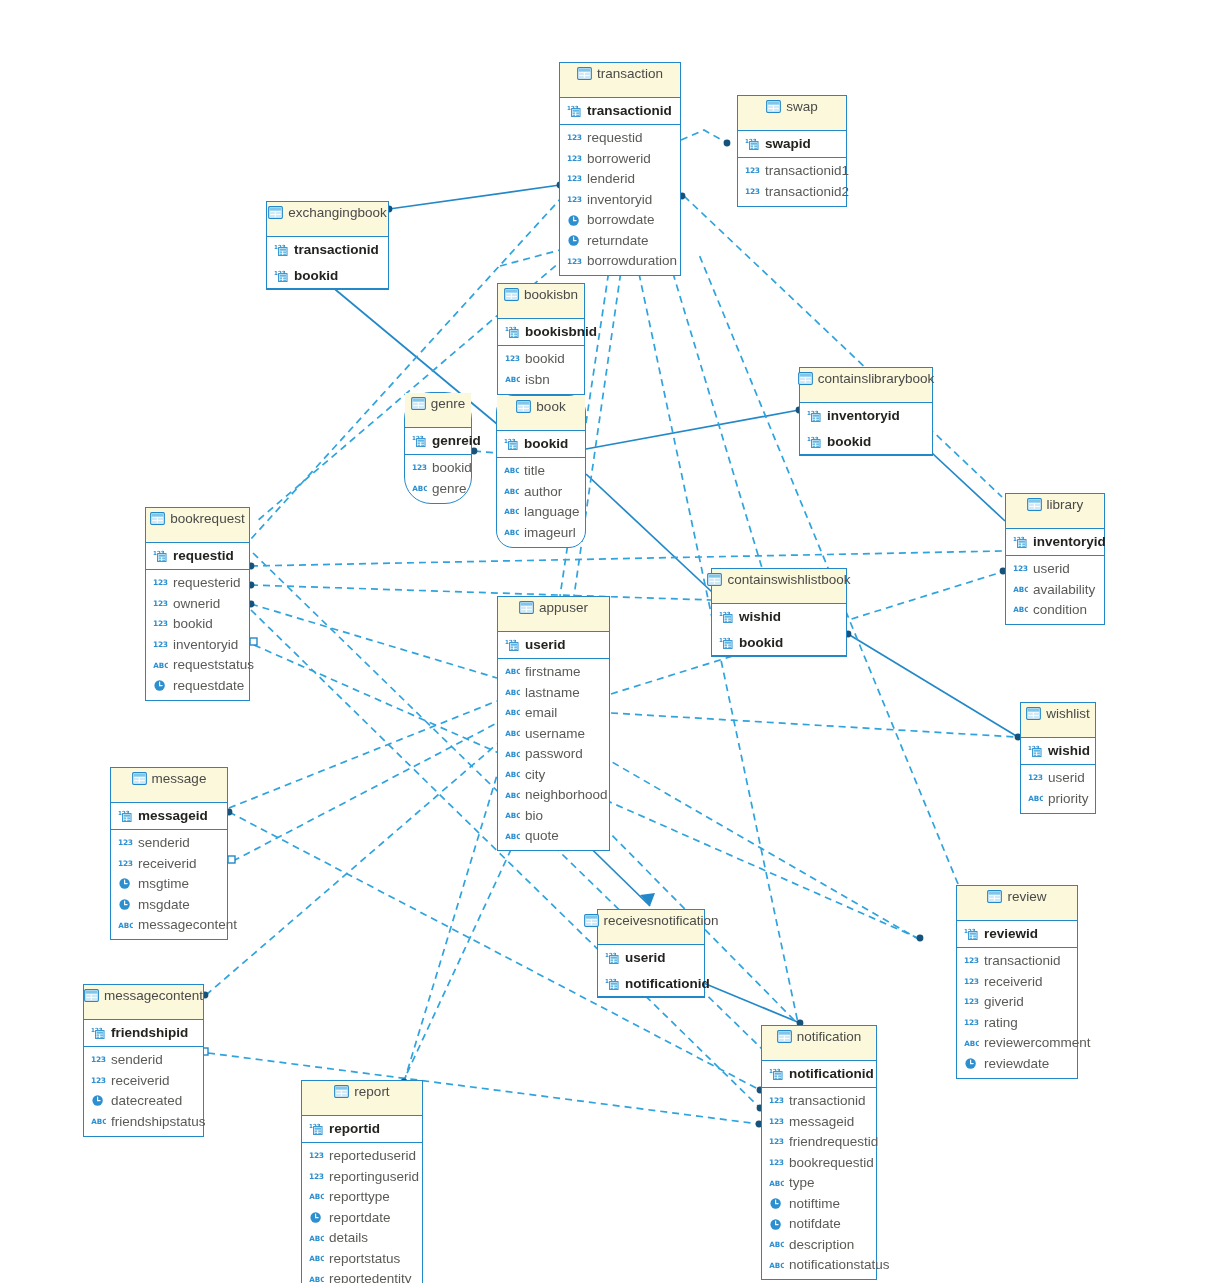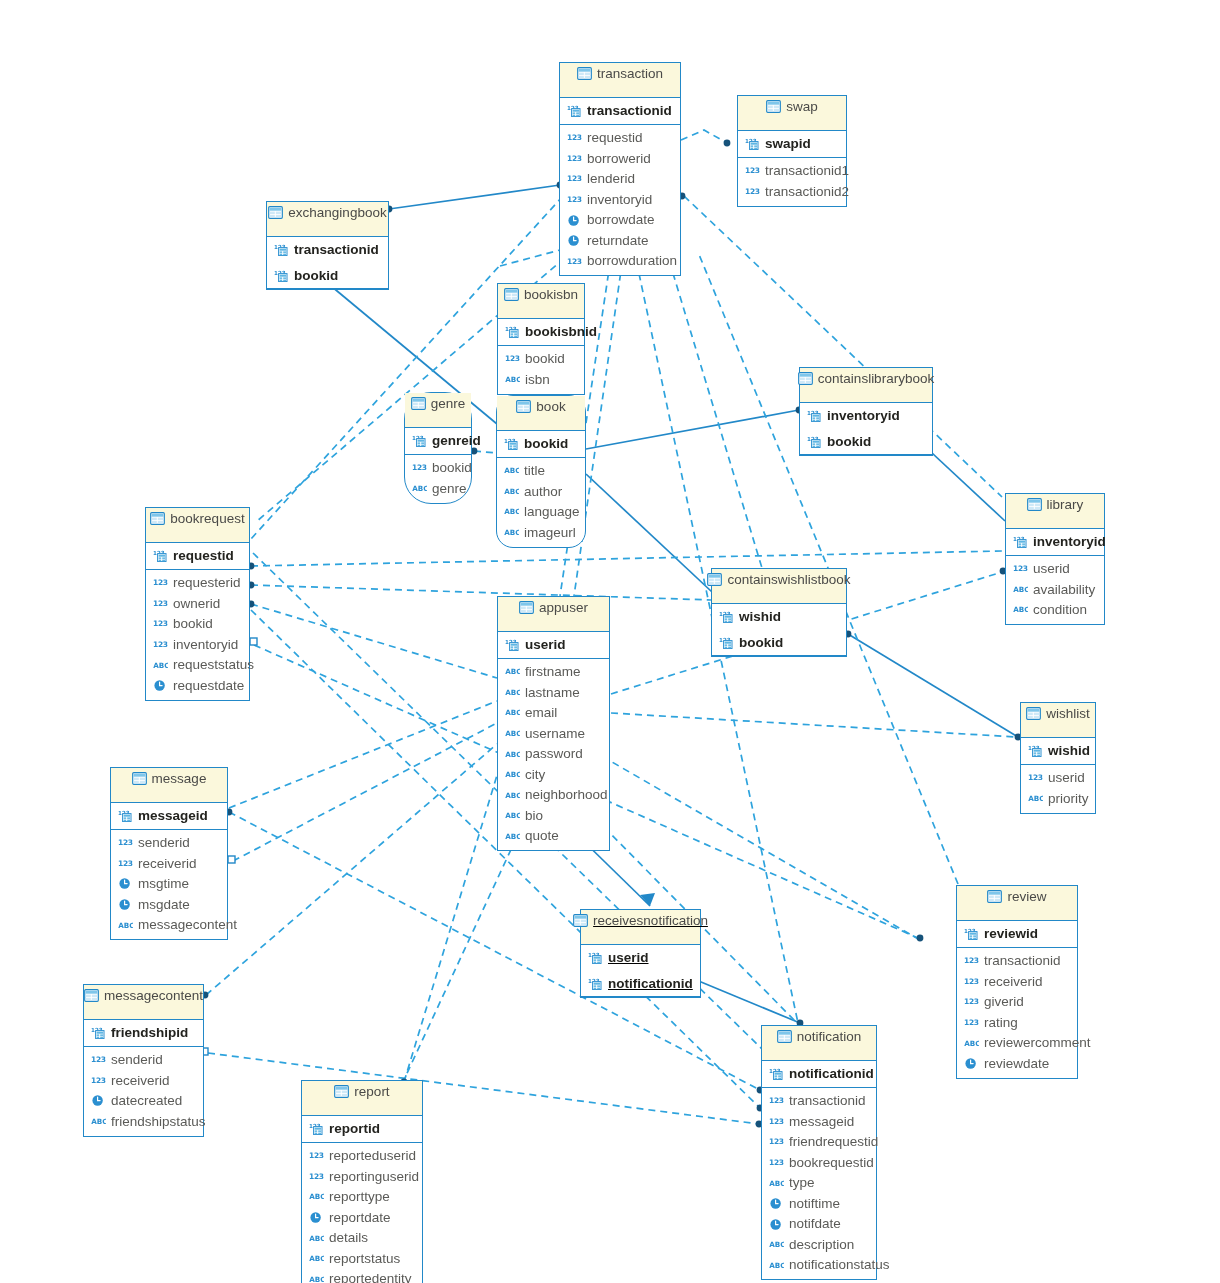--- a/index.html
+++ b/index.html
@@ -918,21 +918,21 @@
             <span class="ico">
               <svg viewBox="0 0 15 13" width="15" height="13">
                 <circle cx="6.6" cy="6.5" r="5.2" fill="#2b8fd0"></circle>
                 <path d="M 6.6,3.1 L 6.6,6.6 L 9.1,6.6" stroke="#ffffff" stroke-width="1.2" fill="none" stroke-linecap="round"></path>
               </svg>
             </span>
             <span>reviewdate</span>
           </div>
         </div>
       </div>
-      <div class="entity" style="left: 580px; top: 909px; width: 121px; text-decoration: underline;">
+      <div class="entity" style="left: 597px; top: 909px; width: 108px;">
         <div class="ent-head">
           <span class="ico">
             <svg class="tbl-ico" viewBox="0 0 15 13">
               <rect x="0.7" y="0.7" width="13.6" height="11.6" rx="1" fill="#ffffff" stroke="#2288c8" stroke-width="1.2"></rect>
               <rect x="1.6" y="1.6" width="11.8" height="3.1" fill="#7fc6ea"></rect>
               <rect x="1.6" y="5.6" width="5.2" height="2.6" fill="#cfe9f7"></rect>
               <rect x="7.8" y="5.6" width="5.6" height="2.6" fill="#cfe9f7"></rect>
               <rect x="1.6" y="9.0" width="5.2" height="2.3" fill="#cfe9f7"></rect>
               <rect x="7.8" y="9.0" width="5.6" height="2.3" fill="#cfe9f7"></rect>
             </svg>

